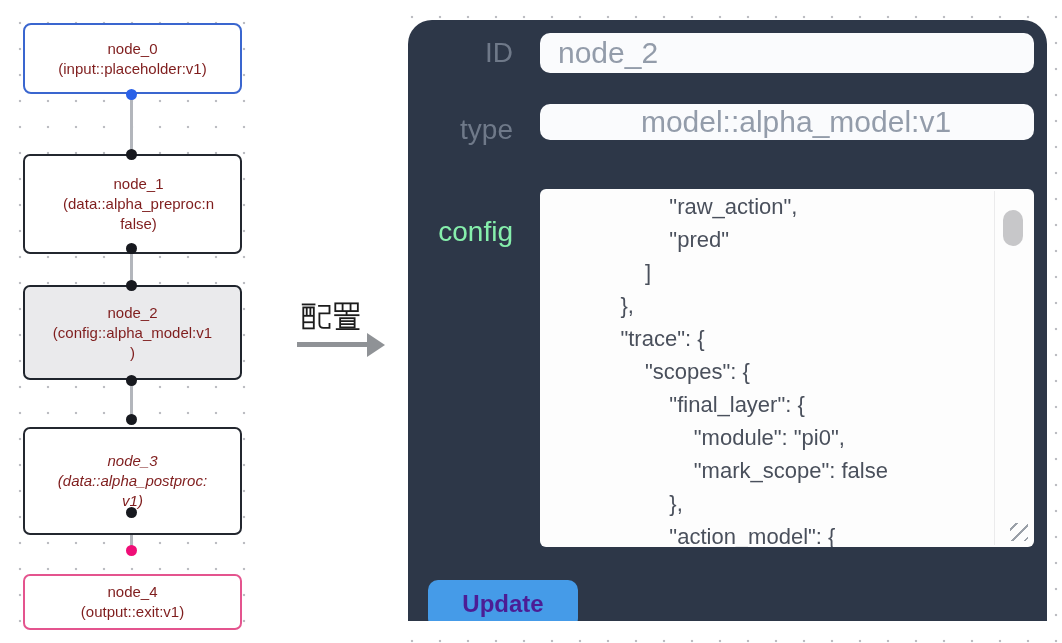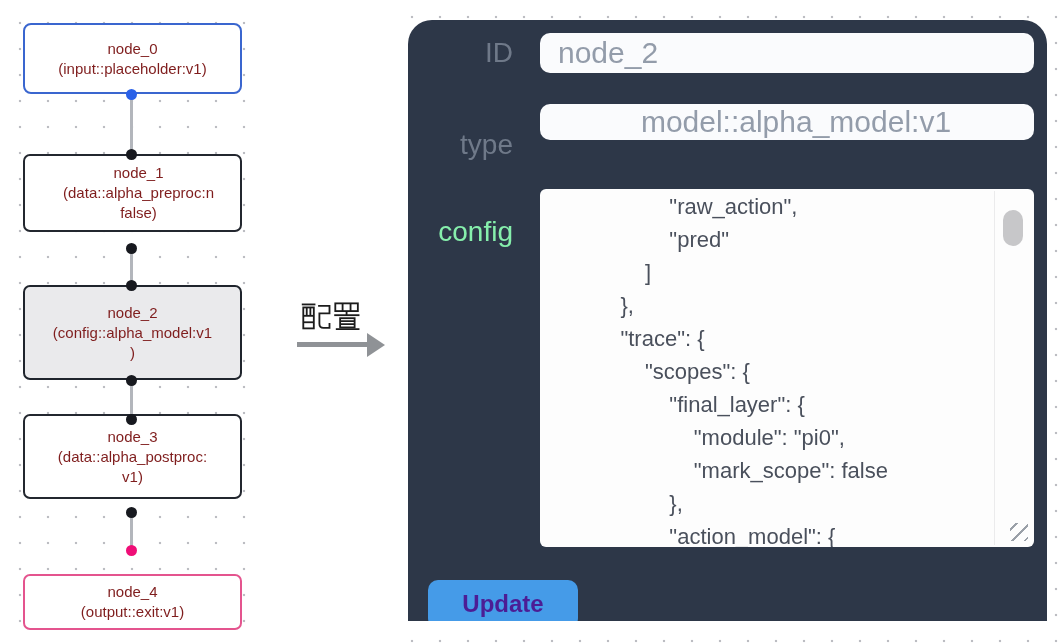--- a/index.html
+++ b/index.html
@@ -12,23 +12,23 @@
           background-size:28px 26px; }
   .dots-left  { left:0;  width:270px; background-position:6px 10px; }
   .dots-right { left:386px; width:676px; background-position:12px 4px; }
 
   
   .node { position:absolute; left:23px; width:219px; display:flex; flex-direction:column;
           justify-content:center; align-items:center; background:#ffffff;
           border:2px solid #23272f; border-radius:7px; z-index:3; }
   .node .nline { font-size:15px; line-height:20px; color:#7f1d1d; text-align:center; white-space:pre; }
   .n0 { top:23px;  height:71px; border-color:#3a66cf; border-radius:8px; }
-  .n1 { top:154px; height:78px;padding-left:12px; }
+  .n1 { top:154px; height:100px;padding-left:12px; }
   .n2 { top:285px; height:95px; background:#eaeaec; border-width:2.5px; border-color:#1f242c; }
-  .n3 { top:414px; height:85px; }
+  .n3 { top:427px; height:108px;font-style:italic; }
   .n4 { top:574px; height:56px; border-color:#e4548e; }
 
   .edge { position:absolute; left:130px; width:3px; background:#b3b6bc; z-index:1; }
   .e0 { top:94px;  height:61px; }
   .e1 { top:248px; height:38px; }
   .e2 { top:380px; height:40px; }
   .e3 { top:512px; height:39px; }
 
   .port { position:absolute; left:125.5px; width:11px; height:11px; border-radius:50%;
           background:#17191f; z-index:4; }
@@ -43,21 +43,21 @@
   .arrow-head  { position:absolute; left:367px; top:332.5px; width:0; height:0;
                  border-top:12px solid transparent; border-bottom:12px solid transparent;
                  border-left:18px solid #8f9296; }
 
   
   .panel { position:absolute; left:408px; top:20px; width:639px; height:601px;
            background:#2d3748; border-radius:24px 24px 0 0; overflow:hidden; z-index:5; }
   .flabel { position:absolute; left:0; width:105px; text-align:right; color:#6f7989;
             font-size:28px; }
   .flabel-id   { top:13px; height:40px; line-height:40px; }
-  .flabel-type { top:89px; height:42px; line-height:42px;margin-top:15px; }
+  .flabel-type { top:89px; height:42px; line-height:42px; }
   .flabel-config { top:192px; height:40px; line-height:40px; color:#86efac; }
   .finput { position:absolute; left:132px; width:494px; background:#fafbfd; border:none;
             border-radius:10px; font-family:"Liberation Sans", sans-serif; font-size:30px;
             color:#939caa; padding:0 0 0 18px; outline:none; }
   .finput-id   { top:13px; height:40px; }
   .finput-type { top:84px; height:36px;text-align:center; }
 
   .ftext { position:absolute; left:132px; top:169px; width:494px; height:358px;
            background:#fdfdfd; border:none; border-radius:6px; resize:none; overflow:hidden;
            font-family:"Liberation Sans", sans-serif; font-size:22px; line-height:33px;

